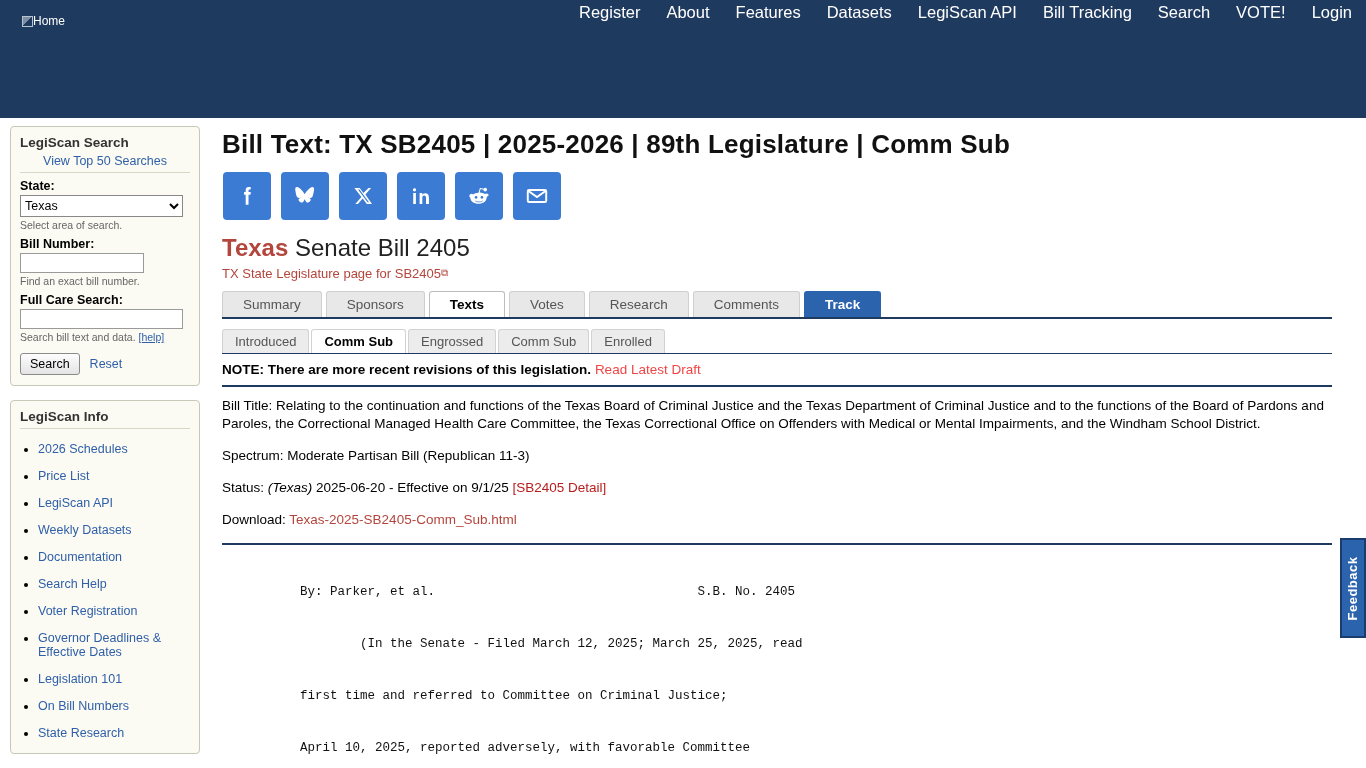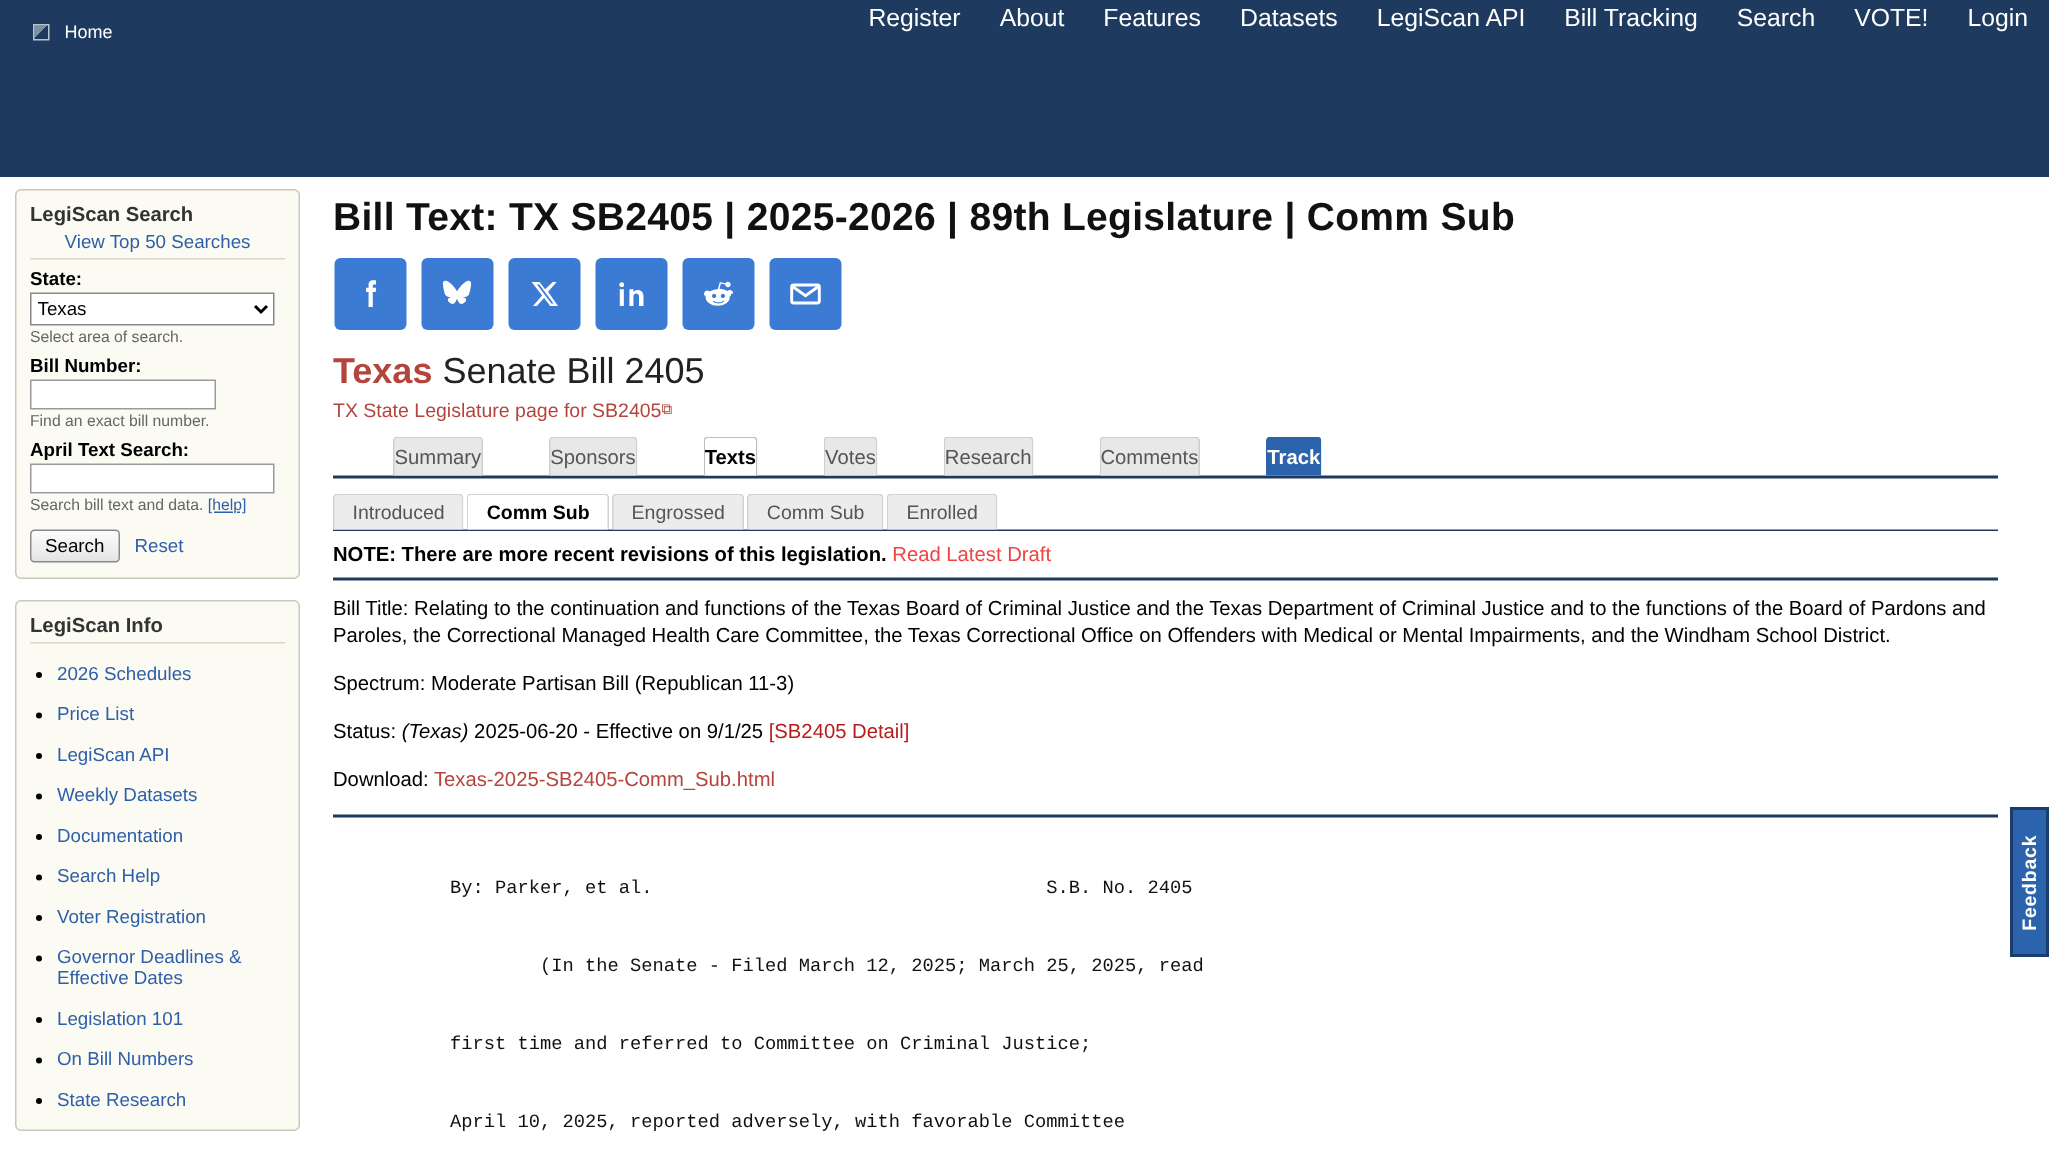--- a/index.html
+++ b/index.html
@@ -25,21 +25,21 @@
   }
   #navlinks a {
     color: #ffffff; text-decoration: none;
     font-size: 16.5px; font-weight: normal;
     line-height: 20px;
     white-space: nowrap;
   }
   #homelogo {
     position: absolute; left: 22px; top: 14px;
     color: #ffffff; font-size: 12px;
-    display: flex; align-items: flex-start; gap: 10px;
+    display: flex; align-items: flex-start; gap: 0;
   }
   .brokenimg {
     display: inline-block; width: 11px; height: 11px;
     border: 1px solid #b8c4d0; position: relative; top: 2px;
     background: linear-gradient(135deg,#7d8fa3 0%,#7d8fa3 45%,#1f3a5f 46%);
   }
 
   
   #sidebar {
     position: absolute; left: 10px; top: 126px; width: 190px;
@@ -115,23 +115,23 @@
   h2#bill-heading { font-size: 24px; margin: 0 0 4px 0; font-weight: normal; color: #222; }
   h2#bill-heading .state { color: #b4453c; font-weight: bold; }
   #statelink { display: block; color: #b4453c; font-size: 13px; text-decoration: none; margin-bottom: 10px; }
   .extlink-ico { font-size: 10px; vertical-align: 2px; }
 
   .tabbar {
     display: flex; gap: 4px; align-items: flex-end;
     border-bottom: 2px solid #1f3a5f; padding-bottom: 0; margin-bottom: 10px;
   }
   .tab {
-    padding: 5px 0; font-size: 13.5px; color: #555;
+    padding: 5px 20px; font-size: 13.5px; color: #555;
     background: #e8e8e8; border: 1px solid #cfcfcf; border-bottom: none;
-    border-radius: 3px 3px 0 0; cursor: pointer; margin-left: 40px;
+    border-radius: 3px 3px 0 0; cursor: pointer;
   }
   .tab.active { color: #000; font-weight: bold; background: #ffffff; border-color: #bdbdbd; }
   .tab.track { background: #2b63ad; color: #ffffff; font-weight: bold; border-color: #2b63ad; }
 
   .subtabbar {
     display: flex; gap: 2px; align-items: flex-end;
     border-bottom: 1px solid #1f3a5f; margin-bottom: 8px; text-align: right;
   }
   .subtab {
     padding: 4px 12px; font-size: 13px; color: #555;
@@ -200,21 +200,21 @@
     <div class="field-label">State:</div>
     <select class="state-select">
       <option>Texas</option>
     </select>
     <div class="hint">Select area of search.</div>
 
     <div class="field-label">Bill Number:</div>
     <input class="txt" id="billnum" type="text" value="" style="">
     <div class="hint">Find an exact bill number.</div>
 
-    <div class="field-label">April Text Search:</div>
+    <div class="field-label">Full Care Search:</div>
     <input class="txt" id="fulltext" type="text" value="" style="">
     <div class="hint">
       <span>Search bill text and data.</span>
       <a href="#">[help]</a>
     </div>
 
     <div class="searchrow">
       <button class="search-btn">Search</button>
       <a class="reset-link" href="#">Reset</a>
     </div>

